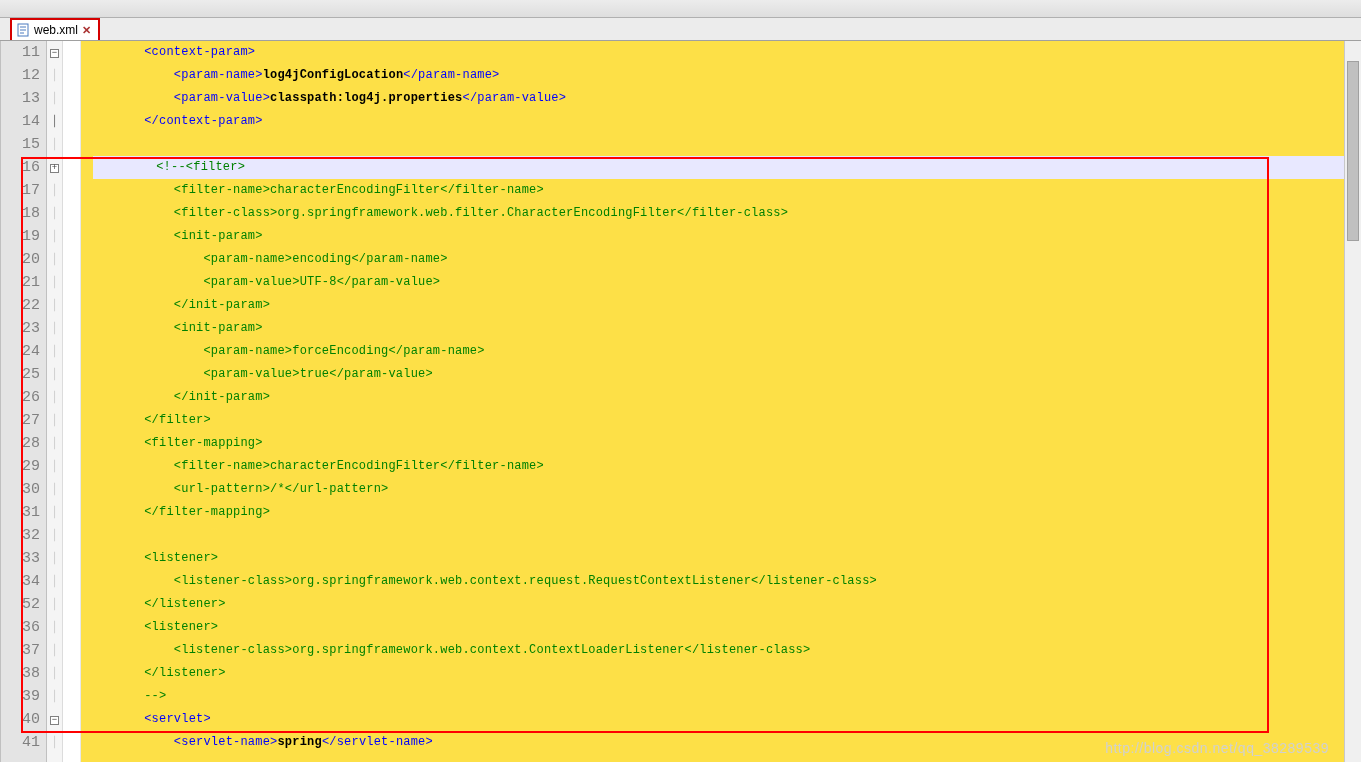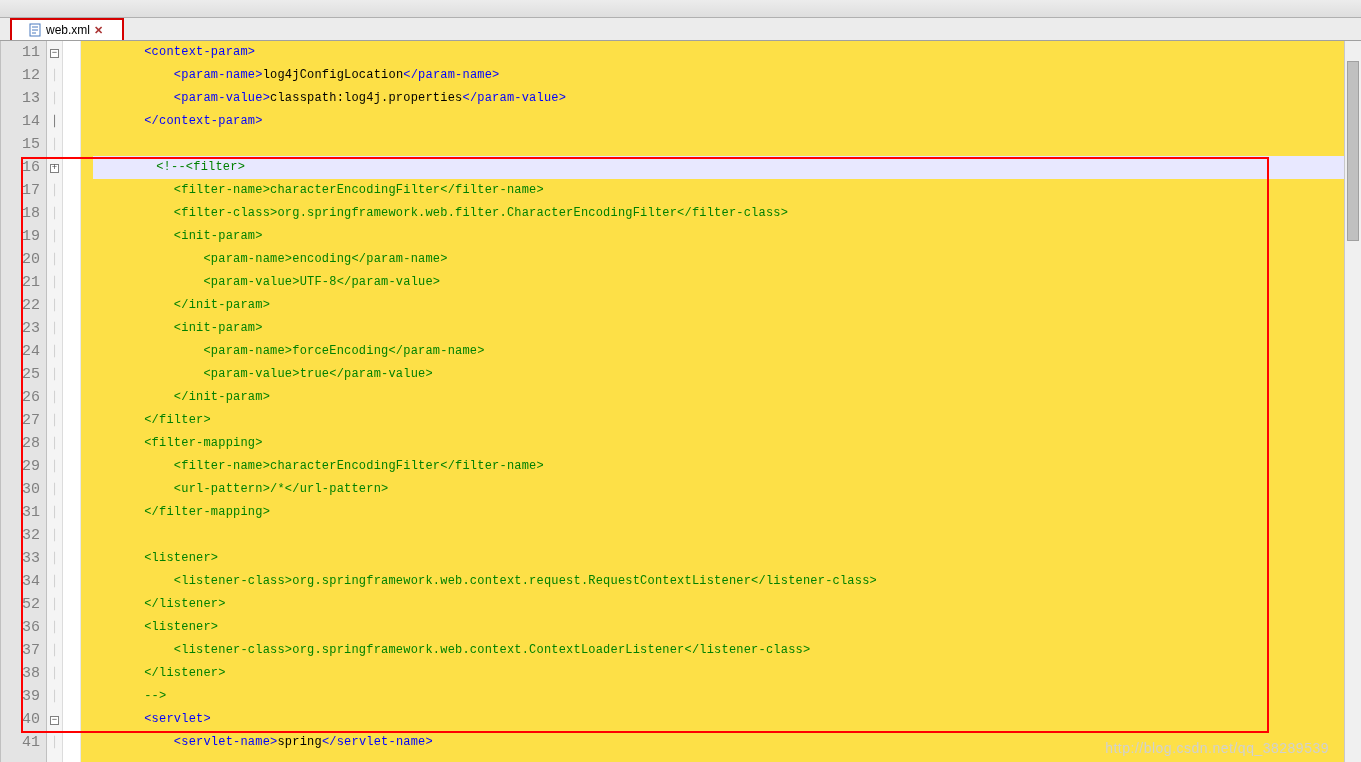--- a/index.html
+++ b/index.html
@@ -20,21 +20,21 @@
   height: 23px;
   background: #ececec;
   border-bottom: 1px solid #a0a0a0;
   display: flex;
   align-items: flex-end;
 }
 .tab {
   display: flex;
   align-items: center;
   height: 22px;
-  padding: 0 16px;
+  padding: 0 4px;
   background: #fff;
   border: 2px solid #d60000;
   border-bottom: none;
   font-family: "Microsoft Sans Serif", Arial, sans-serif;
   font-size: 12px;
   margin-left: 10px;
   gap: 4px;
 }
 .tab .file-icon {
   width: 14px; height: 14px;
@@ -106,21 +106,21 @@
 .code-line {
   height: 23px;
   padding-left: 4px;
 }
 .code-line.current {
   background: #e8e8ff;
   margin-left: 12px;
 }
 .tag { color: #0000ff; }
 .comment { color: #008000; }
-.text-bold { font-weight: normal; color: #000; }
+.text-bold { font-weight: bold; color: #000; }
 .red-box {
   position: absolute;
   border: 2px solid #ff0000;
   pointer-events: none;
 }
 .red-box.main {
   left: 20px;
   top: 116px;
   width: 1248px;
   height: 576px;

